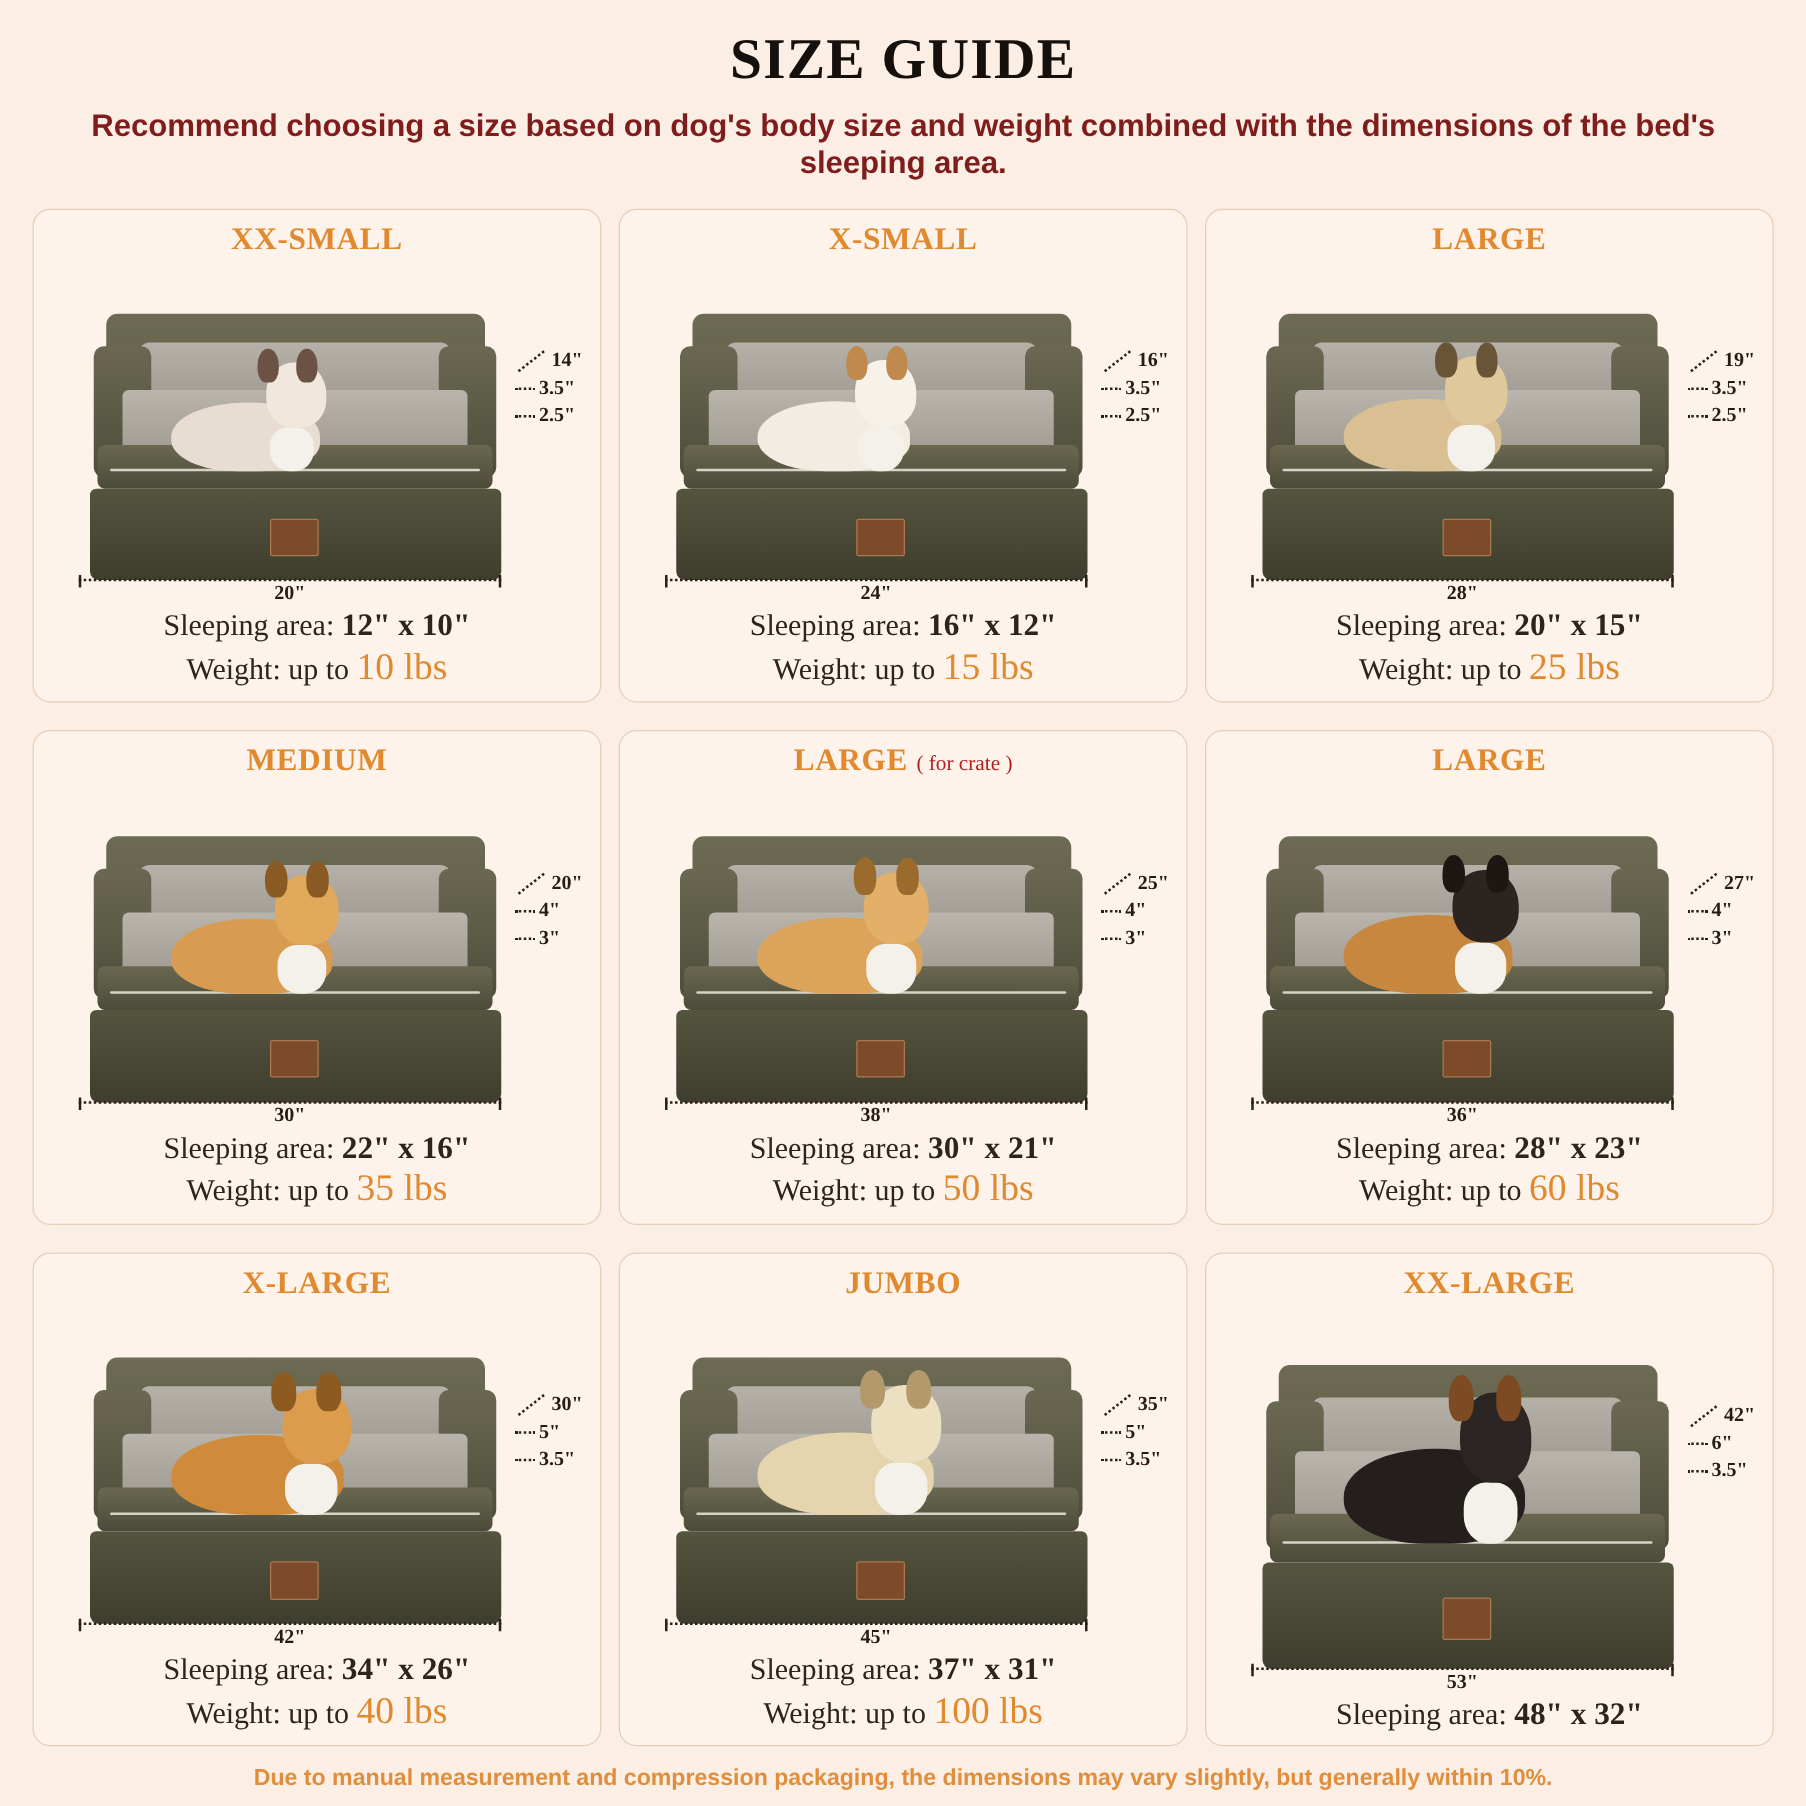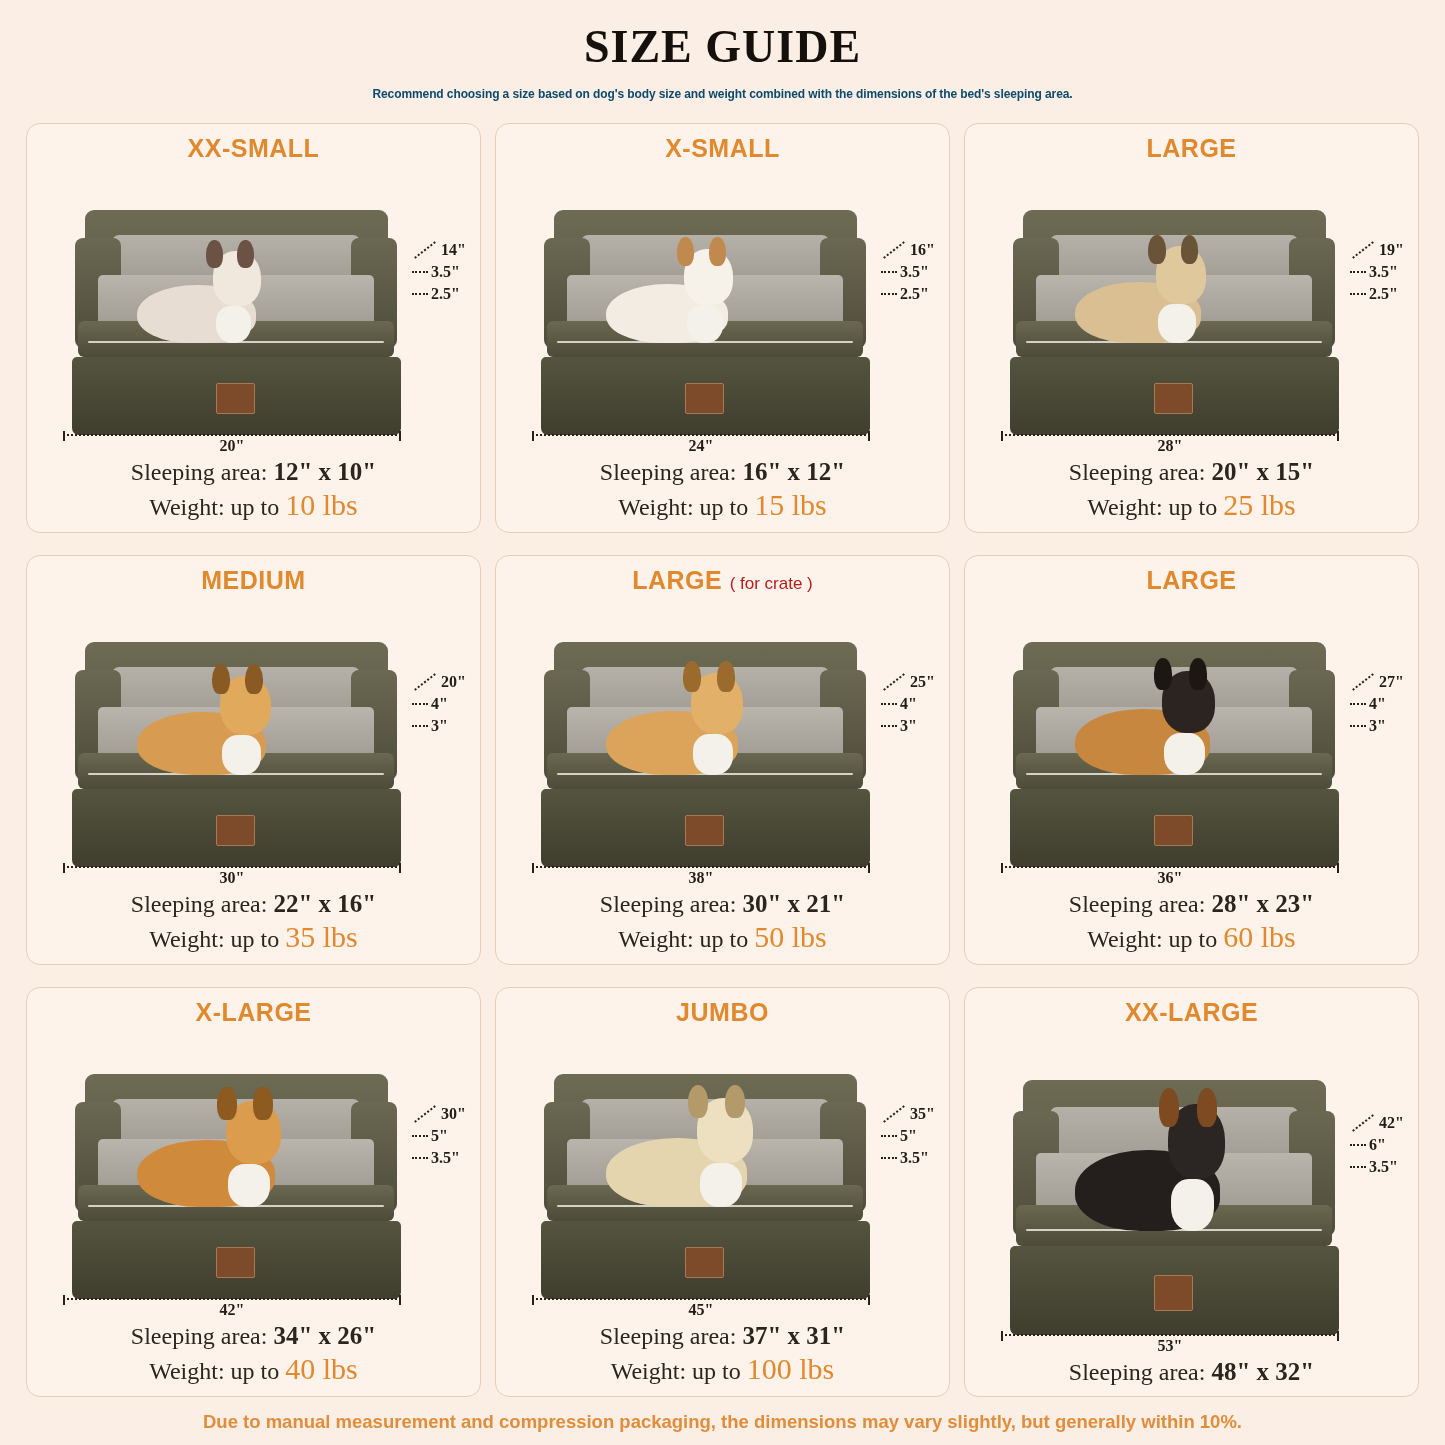--- a/index.html
+++ b/index.html
@@ -26,23 +26,23 @@
     text-align: center;
     font-family: "Liberation Serif", serif;
     font-size: 46px;
     font-weight: bold;
     letter-spacing: 1px;
     color: #16100c;
     margin: 2px 0 14px 0;
   }
   .subtitle {
     text-align: center;
-    font-size: 12px;
+    font-size: 25px;
     font-weight: bold;
-    color: #0c4a6e;
+    color: #7f1d1d;
     margin-bottom: 22px;
     letter-spacing: -0.1px;
   }
   .grid {
     flex: 1;
     display: grid;
     grid-template-columns: repeat(3, 1fr);
     grid-template-rows: repeat(3, 1fr);
     gap: 22px 14px;
   }
@@ -52,21 +52,21 @@
     background: #fdf3ea;
     position: relative;
     display: flex;
     flex-direction: column;
     align-items: center;
     padding: 10px 10px 8px 10px;
     box-sizing: border-box;
     overflow: hidden;
   }
   .card-title {
-    font-family: Liberation Sans, sans-serif;
+    font-family: Liberation Serif, serif;
     font-size: 25px;
     font-weight: bold;
     color: #e0892f;
     letter-spacing: 0.5px;
     margin-bottom: 2px;
     white-space: nowrap;
   }
   .card-title .sub {
     font-size: 17px;
     font-weight: normal;

